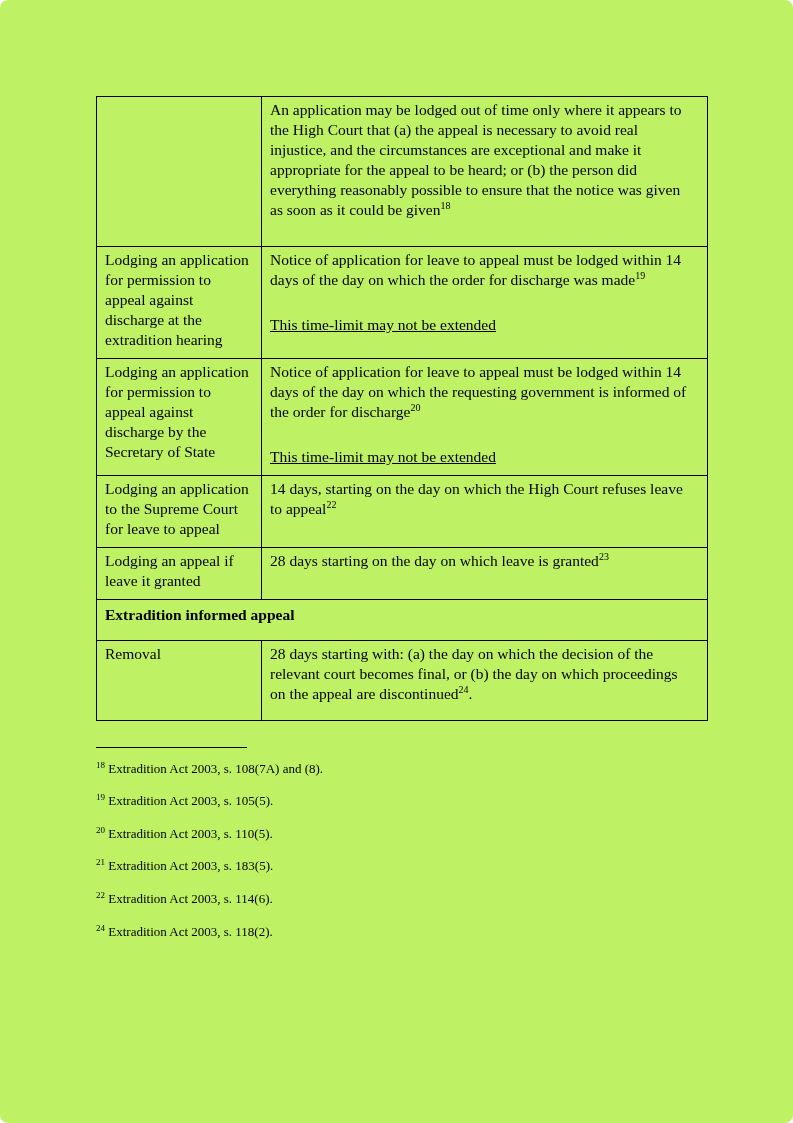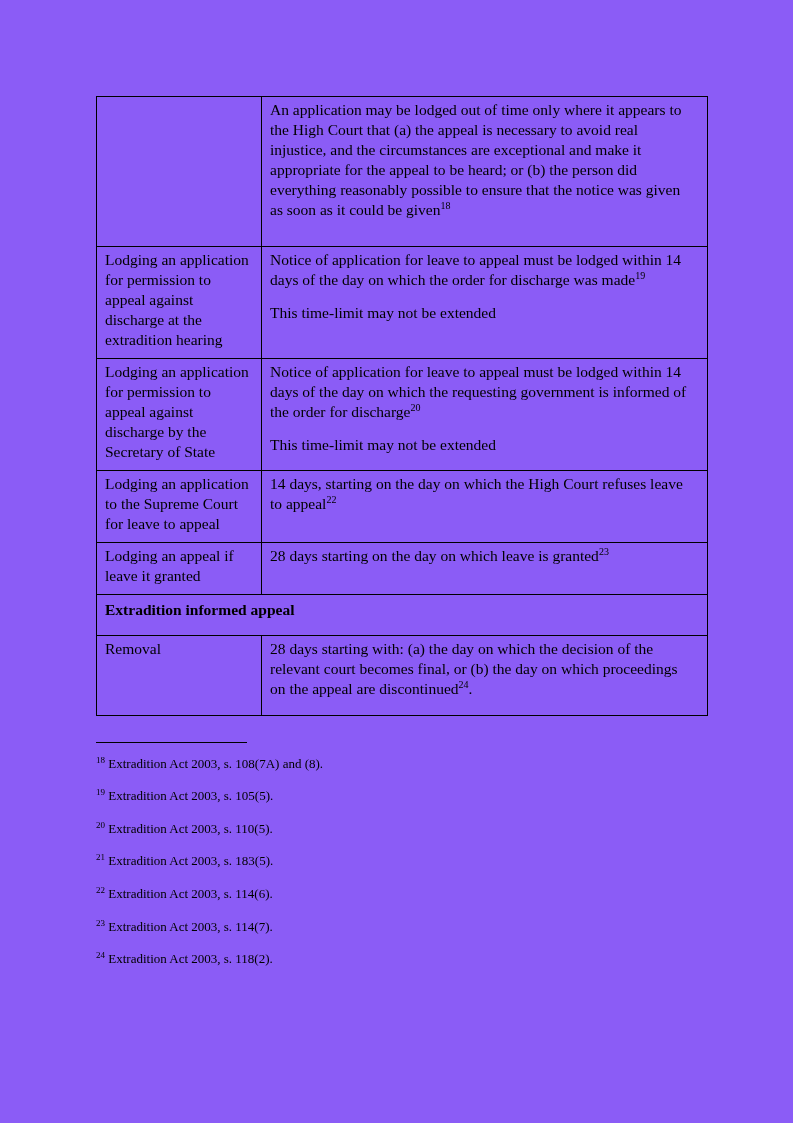--- a/index.html
+++ b/index.html
@@ -1,24 +1,25 @@
 <!DOCTYPE html>
 <html><head>
 <meta charset="utf-8">
 <style>
   * { box-sizing: border-box; }
   html, body { margin: 0; padding: 0; background: #ffffff; }
   body { font-family: "Liberation Serif", serif; color: #000000; }
   .page {
     width: 793px;
     height: 1123px;
-    background: #8b5cf6;
+    background: #bef264;
     padding: 96px 85px 12px 96px;
     position: relative;
     overflow: hidden;
+    border-radius: 8px;
   }
   table.doc-table {
     border-collapse: collapse;
     width: 612px;
     table-layout: fixed;
     font-size: 15.5px;
     line-height: 1.29;
   }
   table.doc-table td {
     border: 1px solid #000000;
@@ -28,21 +29,21 @@
     width: 165px;
     padding: 3px 10px 8px 8px;
   }
   .rcol {
     padding: 3px 12px 8px 8px;
   }
   .padb-lg { padding-bottom: 26px; }
   .padb-md { padding-bottom: 16px; }
   .padb-sm { padding-bottom: 8px; }
   .para { margin: 0; }
-  .para.gap { margin-top: 13px; }
+  .para.gap { margin-top: 25px; text-decoration: underline; }
   .hcol {
     padding: 5px 8px 15px 8px;
     font-weight: bold;
   }
   sup.supref {
     font-size: 10px;
     line-height: 0;
     vertical-align: super;
   }
   .footnotes {
@@ -141,17 +142,16 @@
   </table>
 
   <div class="footnotes">
     <div class="fn-rule"></div>
 
     <p class="fn"><sup class="fnsup">18</sup> <span>Extradition Act 2003, s. 108(7A) and (8).</span></p>
     <p class="fn"><sup class="fnsup">19</sup> <span>Extradition Act 2003, s. 105(5).</span></p>
     <p class="fn"><sup class="fnsup">20</sup> <span>Extradition Act 2003, s. 110(5).</span></p>
     <p class="fn"><sup class="fnsup">21</sup> <span>Extradition Act 2003, s. 183(5).</span></p>
     <p class="fn"><sup class="fnsup">22</sup> <span>Extradition Act 2003, s. 114(6).</span></p>
-    <p class="fn"><sup class="fnsup">23</sup> <span>Extradition Act 2003, s. 114(7).</span></p>
     <p class="fn"><sup class="fnsup">24</sup> <span>Extradition Act 2003, s. 118(2).</span></p>
   </div>
 
 </div>
 
 </body></html>

